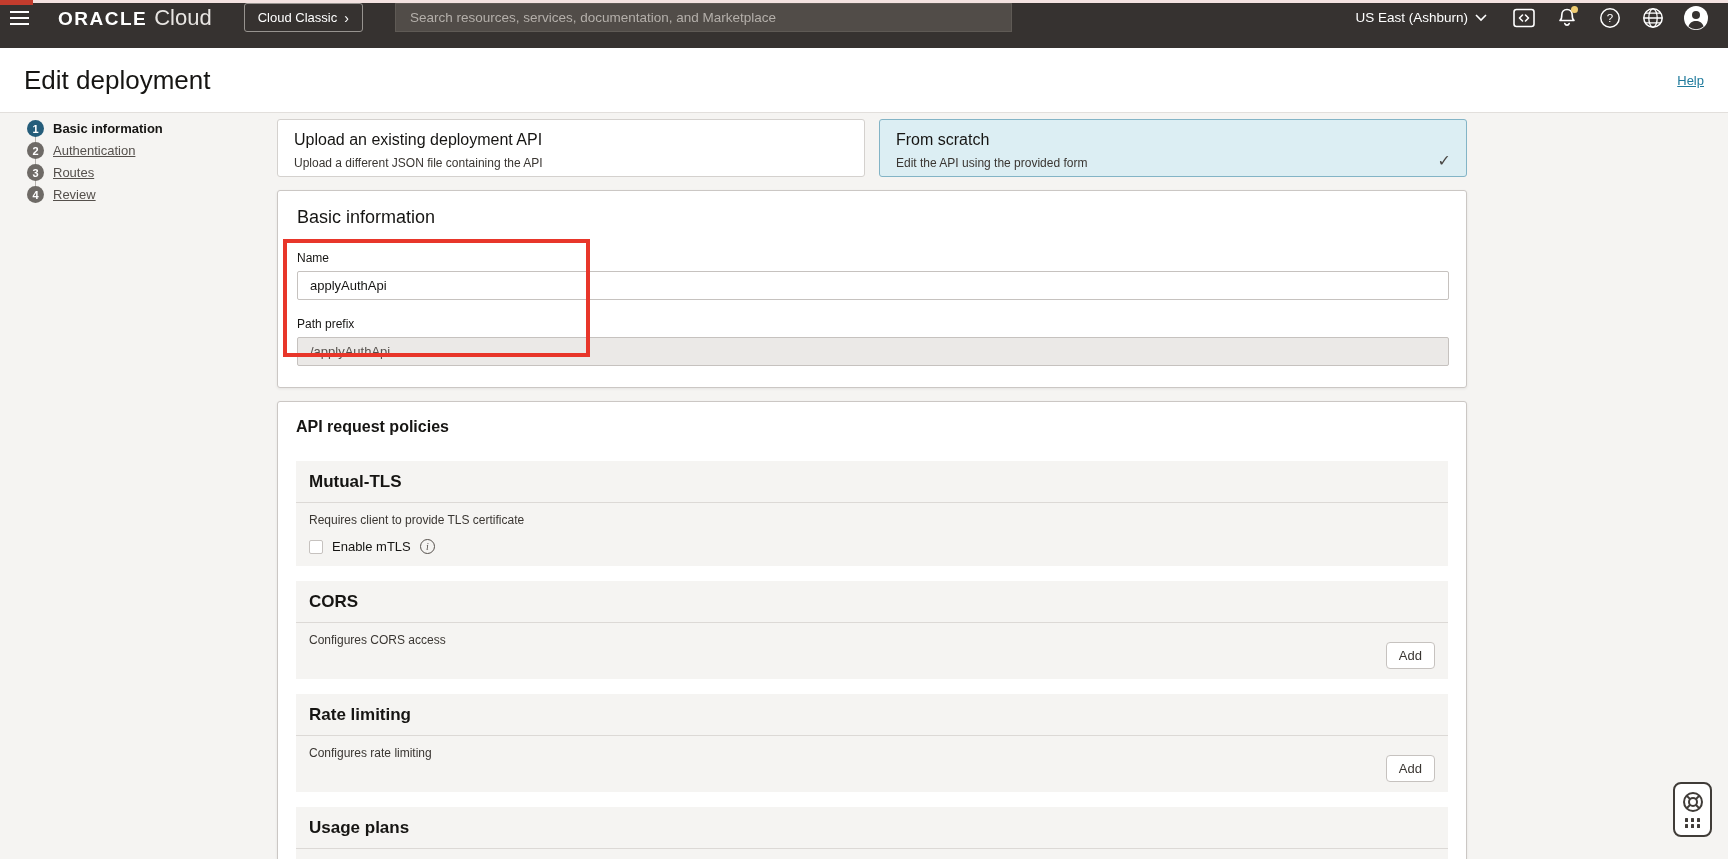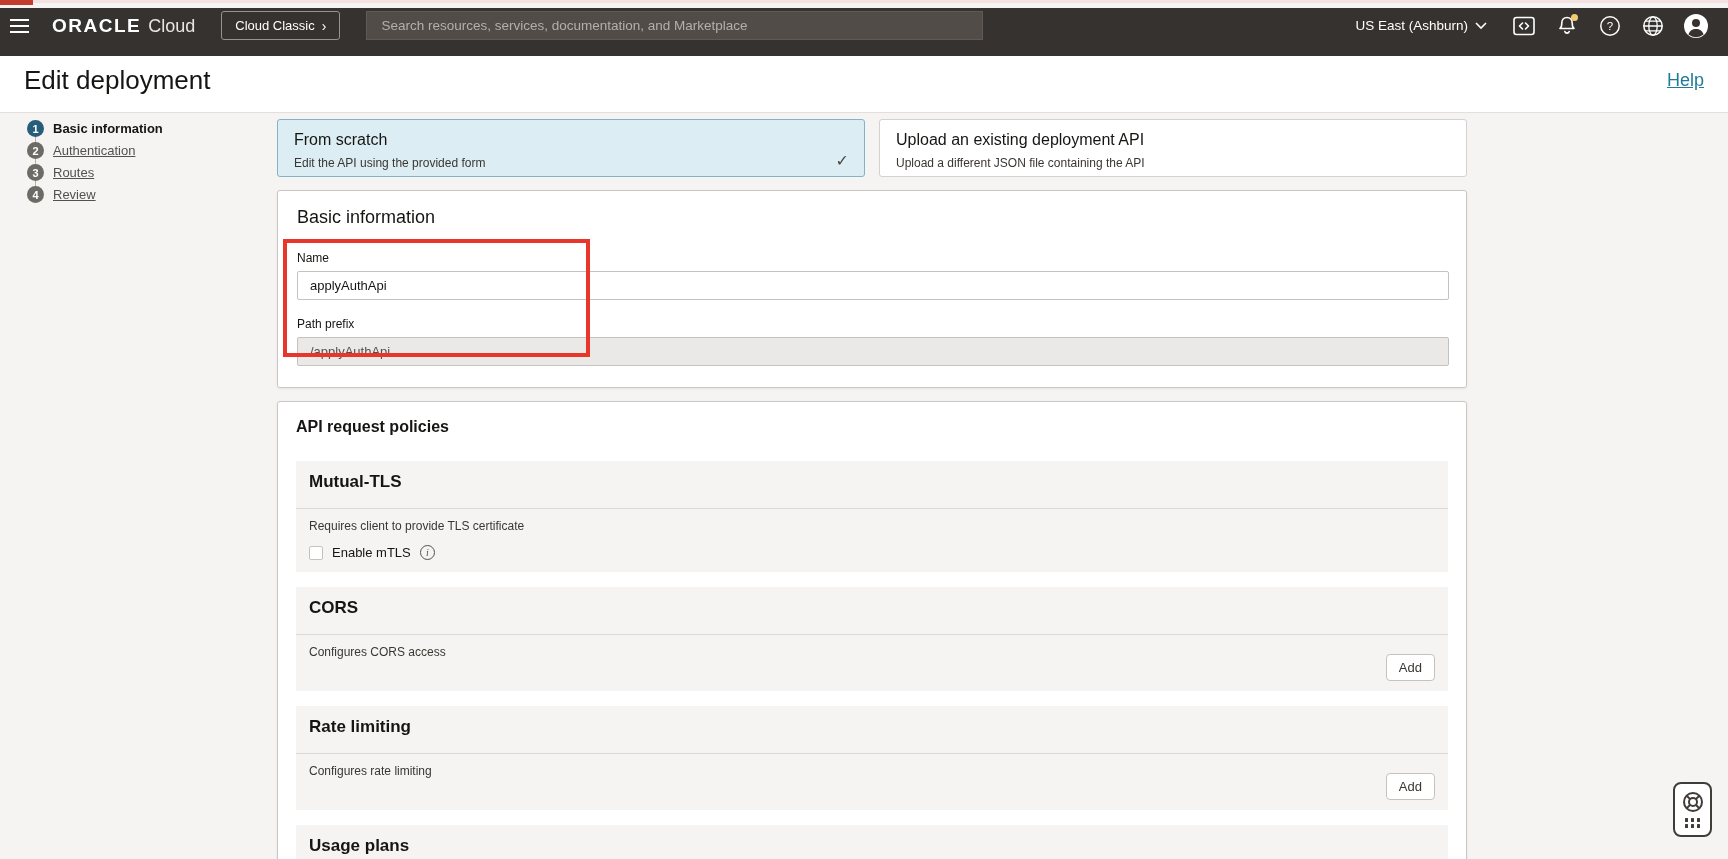--- a/index.html
+++ b/index.html
@@ -4,40 +4,40 @@
 <style>
   * { margin:0; padding:0; box-sizing:border-box; }
   html,body { width:1728px; height:859px; overflow:hidden; }
   body { font-family:"Liberation Sans", sans-serif; background:#f5f4f2; position:relative; }
 
   
   .top-strip { position:absolute; top:0; left:0; width:100%; height:3px; background:#f3e2e0; z-index:30; }
   .top-strip-red { position:absolute; top:0; left:0; width:33px; height:5px; background:#c33c2d; z-index:31; }
 
   
-  .topbar { position:absolute; top:8px; left:0; width:100%; height:48px; background:#363230; display:flex; align-items:center; padding:3px 16px 16px 10px; z-index:20; }
+  .topbar { position:absolute; top:0; left:0; width:100%; height:48px; background:#363230; display:flex; align-items:center; padding:3px 16px 16px 10px; z-index:20;gap:6px; }
   .hamburger { width:28px; height:28px; display:flex; flex-direction:column; justify-content:center; gap:4px; cursor:pointer; margin-right:14px; }
   .hamburger span { display:block; width:19px; height:2px; background:#ffffff; }
   .logo { display:flex; align-items:baseline; margin-right:26px; white-space:nowrap; }
   .logo-oracle { color:#fff; font-size:19px; font-weight:bold; letter-spacing:1.5px; }
-  .logo-cloud { color:#e8e5e2; font-size:18px; font-weight:300; margin-left:7px; }
+  .logo-cloud { color:#e8e5e2; font-size:22px; font-weight:300; margin-left:7px; }
   .classic-btn { border:1px solid #97938f; border-radius:3px; color:#fff; font-size:13px; padding:6px 13px; background:transparent; display:flex; align-items:center; gap:7px; cursor:pointer; white-space:nowrap; }
   .classic-btn .chev { font-size:14px; line-height:10px; }
   .search-wrap { margin-left:26px; }
   .search-input { width:617px; height:29px; background:#514c48; border:1px solid #5f5a55; border-radius:0; color:#e8e5e2; font-size:13.5px; padding:0 14px; outline:none; }
   .search-input::placeholder { color:#b4afaa; }
   .topbar-right { margin-left:auto; display:flex; align-items:center; gap:11px; }
   .region { color:#fff; font-size:13.5px; display:flex; align-items:center; gap:7px; cursor:pointer; margin-right:10px; white-space:nowrap; }
   .tb-icon { width:32px; height:32px; display:flex; align-items:center; justify-content:center; cursor:pointer; position:relative; }
   .bell-dot { position:absolute; top:4px; right:5px; width:7px; height:7px; border-radius:50%; background:#f0cc71; }
 
   
   .page-header { position:absolute; top:48px; left:0; width:100%; height:65px; background:#fff; border-bottom:1px solid #e2dfdc; display:flex; align-items:center; padding:0 24px; z-index:10; }
   .page-title { font-size:26px; color:#161513; font-weight:400; }
-  .help-link { margin-left:auto; font-size:18px; color:#1f7a9c; text-decoration:underline; cursor:pointer; }
+  .help-link { margin-left:auto; font-size:13px; color:#1f7a9c; text-decoration:underline; cursor:pointer; }
 
   
   .stepper { position:absolute; left:27px; top:119px; width:210px; }
   .stepper-line { position:absolute; left:8px; top:9px; bottom:10px; width:1px; background:#b5b1ad; }
   .step { display:flex; align-items:center; gap:9px; margin-bottom:3px; height:19px; position:relative; }
   .step-circle { width:17px; height:17px; border-radius:50%; background:#6e6a66; color:#fff; font-size:11px; font-weight:bold; display:flex; align-items:center; justify-content:center; flex:0 0 17px; z-index:1; }
   .step.active .step-circle { background:#255d7a; }
   .step-label { font-size:13px; color:#55504c; text-decoration:underline; cursor:pointer; }
   .step.active .step-label { font-weight:bold; color:#161513; text-decoration:none; cursor:default; }
 
@@ -60,21 +60,21 @@
   .annotation-rect { position:absolute; left:5px; top:48px; width:307px; height:118px; border:4px solid #e8362a; z-index:3; pointer-events:none; }
   .field-label { font-size:12px; color:#161513; margin:17px 0 6px; }
   .field-label.first { margin-top:23px; }
   .text-input { width:1152px; height:29px; border:1px solid #c6c2bf; border-radius:2px; background:#fff; font-size:13px; color:#161513; padding:0 12px; font-family:"Liberation Sans",sans-serif; outline:none; }
   .text-input.disabled { background:#ebe9e7; color:#55504c; }
 
   
   .policies-card { padding:16px 18px 24px; height:520px; }
   .policies-title { font-size:16px; color:#161513; margin-bottom:25px; }
   .policy-section { background:#f5f4f2; margin-bottom:15px; }
-  .policy-header { font-size:17px; font-weight:bold; color:#161513; padding:11px 13px 16px; border-bottom:1px solid #dcd9d6; }
+  .policy-header { font-size:17px; font-weight:bold; color:#161513; padding:11px 13px 10px; border-bottom:1px solid #dcd9d6; }
   .policy-body { padding:10px 13px 12px; position:relative; min-height:56px; }
   .policy-desc { font-size:12px; color:#3a3632; }
   .mtls-row { display:flex; align-items:center; gap:9px; margin-top:12px; }
   .checkbox { width:14px; height:14px; border:1px solid #c6c2bf; border-radius:2px; background:#fff; cursor:pointer; }
   .mtls-label { font-size:13px; color:#161513; }
   .info-icon { width:15px; height:15px; border:1px solid #55504c; border-radius:50%; font-size:10px; font-style:italic; font-family:"Liberation Serif",serif; color:#55504c; display:flex; align-items:center; justify-content:center; cursor:pointer; }
   .add-btn { position:absolute; right:13px; bottom:10px; background:#fff; border:1px solid #c6c2bf; border-radius:4px; color:#3a3632; font-size:13px; padding:5px 12px; cursor:pointer; font-family:"Liberation Sans",sans-serif; }
 
   
   .float-widget { position:absolute; right:16px; bottom:22px; width:39px; height:55px; background:#fff; border:2px solid #403c38; border-radius:8px; display:flex; flex-direction:column; align-items:center; justify-content:center; gap:5px; cursor:pointer; z-index:40; }
@@ -170,28 +170,28 @@
   </div>
   <div class="step">
     <span class="step-circle">4</span>
     <span class="step-label">Review</span>
   </div>
 </nav>
 
 <main class="main">
 
   <div class="choice-row">
+    <div class="choice-card plain">
+      <div class="choice-title">Upload an existing deployment API</div>
+      <div class="choice-sub">Upload a different JSON file containing the API</div>
+    </div>
     <div class="choice-card selected">
       <div class="choice-title">From scratch</div>
       <div class="choice-sub">Edit the API using the provided form</div>
       <span class="choice-check">✓</span>
-    </div>
-    <div class="choice-card plain">
-      <div class="choice-title">Upload an existing deployment API</div>
-      <div class="choice-sub">Upload a different JSON file containing the API</div>
     </div>
   </div>
 
   <section class="card basic-card">
     <div class="annotation-rect"></div>
     <h2 class="card-title">Basic information</h2>
     <div class="field-label first">Name</div>
     <input class="text-input" type="text" value="applyAuthApi" style="">
     <div class="field-label">Path prefix</div>
     <input class="text-input disabled" type="text" disabled="" value="/applyAuthApi" style="">

